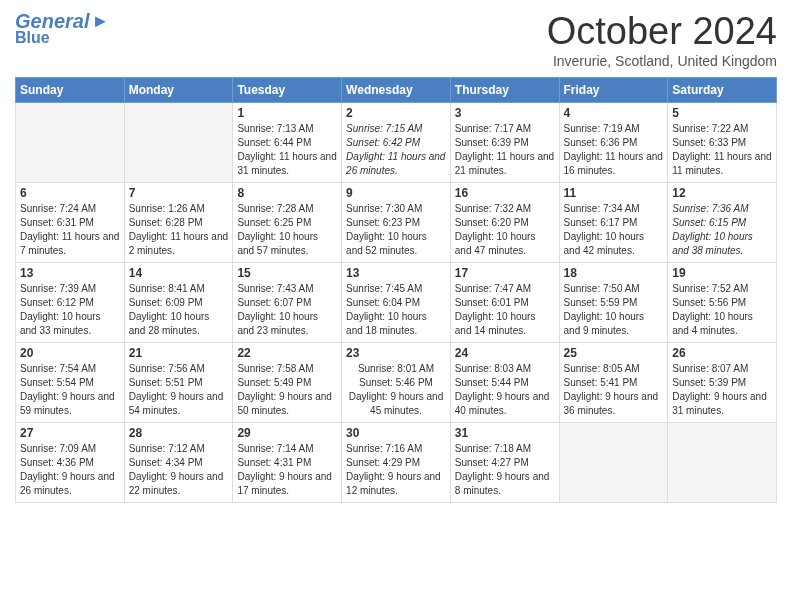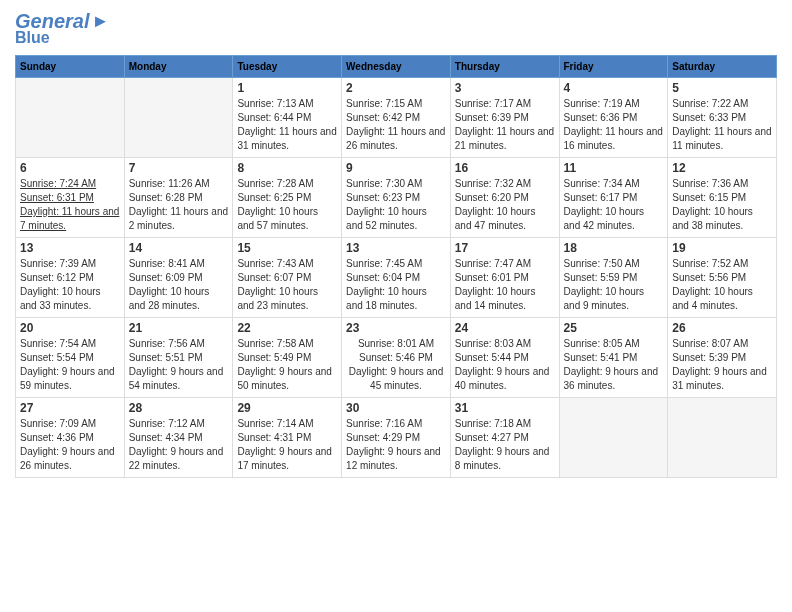--- a/index.html
+++ b/index.html
@@ -1,41 +1,45 @@
 <!DOCTYPE html>
 <html><head>
   <meta charset="utf-8">
   <style>
     * { box-sizing: border-box; margin: 0; padding: 0; }
     body { font-family: Arial, sans-serif; background: #fff; width: 792px; height: 612px; overflow: hidden; }
     .page { width: 792px; min-height: 612px; padding: 10px 15px; }
     .header { display: flex; justify-content: space-between; align-items: flex-start; margin-bottom: 8px; }
     .title-block { text-align: right; }
     table { width: 100%; border-collapse: collapse; table-layout: fixed; }
-    th { background-color: #4a7fc1; color: #000000; font-size: 10px; font-weight: bold; padding: 5px 4px; text-align: left; border: 1px solid #6a9fd1; }
+    th { background-color: #4a7fc1; color: #ffffff; font-size: 12px; font-weight: bold; padding: 5px 4px; text-align: left; border: 1px solid #6a9fd1; }
     td { vertical-align: top; font-size: 10px; color: #333; padding: 3px 4px; border: 1px solid #ddd; height: 80px; background: #fff; }
     td.empty { background: #f5f5f5; }
     .day-num { font-size: 12px; font-weight: bold; color: #333; display: block; margin-bottom: 2px; }
     .day-info { font-size: 10px; line-height: 1.4; color: #333; }
     .logo-wrapper { display: flex; align-items: center; gap: 3px; }
   </style>
 </head>
 <body>
 
 <div class="page">
   <div class="header">
     <div class="logo-wrapper">
       <div style="display:flex;flex-direction:column;align-items:flex-start;">
         <div style="display:flex;align-items:center;gap:0px;">
           <span style="font-size:20px;font-weight:bold;color:#4a7fc1;font-style:italic;">General</span>
           <span style="color:#4a7fc1;font-size:18px;margin-left:2px;">►</span>
         </div>
         <div style="font-size:16px;font-weight:bold;color:#4a7fc1;margin-top:-4px;">Blue</div>
       </div>
     </div>
+    <div class="title-block">
+      <div style="font-size:38px;color:#333;font-weight:normal;">October 2024</div>
+      <div style="font-size:14px;color:#555;">Inverurie, Scotland, United Kingdom</div>
+    </div>
   </div>
 
   <table>
     <thead>
       <tr>
         <th>Sunday</th>
         <th>Monday</th>
         <th>Tuesday</th>
         <th>Wednesday</th>
         <th>Thursday</th>
@@ -48,21 +52,21 @@
           <td class="empty"></td>
           <td class="empty"></td>
           <td>
             <span class="day-num">1</span>
             <div class="day-info" style="white-space: pre-line;">Sunrise: 7:13 AM
 Sunset: 6:44 PM
 Daylight: 11 hours and 31 minutes.</div>
           </td>
           <td>
             <span class="day-num">2</span>
-            <div class="day-info" style="white-space: pre-line;">Sunrise: 7:15 AM
+            <div class="day-info" style="white-space: pre-line; font-style: italic;">Sunrise: 7:15 AM
 Sunset: 6:42 PM
 Daylight: 11 hours and 26 minutes.</div>
           </td>
           <td>
             <span class="day-num">3</span>
             <div class="day-info" style="white-space: pre-line;">Sunrise: 7:17 AM
 Sunset: 6:39 PM
 Daylight: 11 hours and 21 minutes.</div>
           </td>
           <td>
@@ -74,27 +78,27 @@
           <td>
             <span class="day-num">5</span>
             <div class="day-info" style="white-space: pre-line;">Sunrise: 7:22 AM
 Sunset: 6:33 PM
 Daylight: 11 hours and 11 minutes.</div>
           </td>
         </tr>
         <tr>
           <td>
             <span class="day-num">6</span>
-            <div class="day-info" style="white-space: pre-line; text-decoration: underline;">Sunrise: 7:24 AM
+            <div class="day-info" style="white-space: pre-line;">Sunrise: 7:24 AM
 Sunset: 6:31 PM
 Daylight: 11 hours and 7 minutes.</div>
           </td>
           <td>
             <span class="day-num">7</span>
-            <div class="day-info" style="white-space: pre-line;">Sunrise: 11:26 AM
+            <div class="day-info" style="white-space: pre-line;">Sunrise: 1:26 AM
 Sunset: 6:28 PM
 Daylight: 11 hours and 2 minutes.</div>
           </td>
           <td>
             <span class="day-num">8</span>
             <div class="day-info" style="white-space: pre-line;">Sunrise: 7:28 AM
 Sunset: 6:25 PM
 Daylight: 10 hours and 57 minutes.</div>
           </td>
           <td>
@@ -110,21 +114,21 @@
 Daylight: 10 hours and 47 minutes.</div>
           </td>
           <td>
             <span class="day-num">11</span>
             <div class="day-info" style="white-space: pre-line;">Sunrise: 7:34 AM
 Sunset: 6:17 PM
 Daylight: 10 hours and 42 minutes.</div>
           </td>
           <td>
             <span class="day-num">12</span>
-            <div class="day-info" style="white-space: pre-line;">Sunrise: 7:36 AM
+            <div class="day-info" style="white-space: pre-line; font-style: italic;">Sunrise: 7:36 AM
 Sunset: 6:15 PM
 Daylight: 10 hours and 38 minutes.</div>
           </td>
         </tr>
         <tr>
           <td>
             <span class="day-num">13</span>
             <div class="day-info" style="white-space: pre-line;">Sunrise: 7:39 AM
 Sunset: 6:12 PM
 Daylight: 10 hours and 33 minutes.</div>

